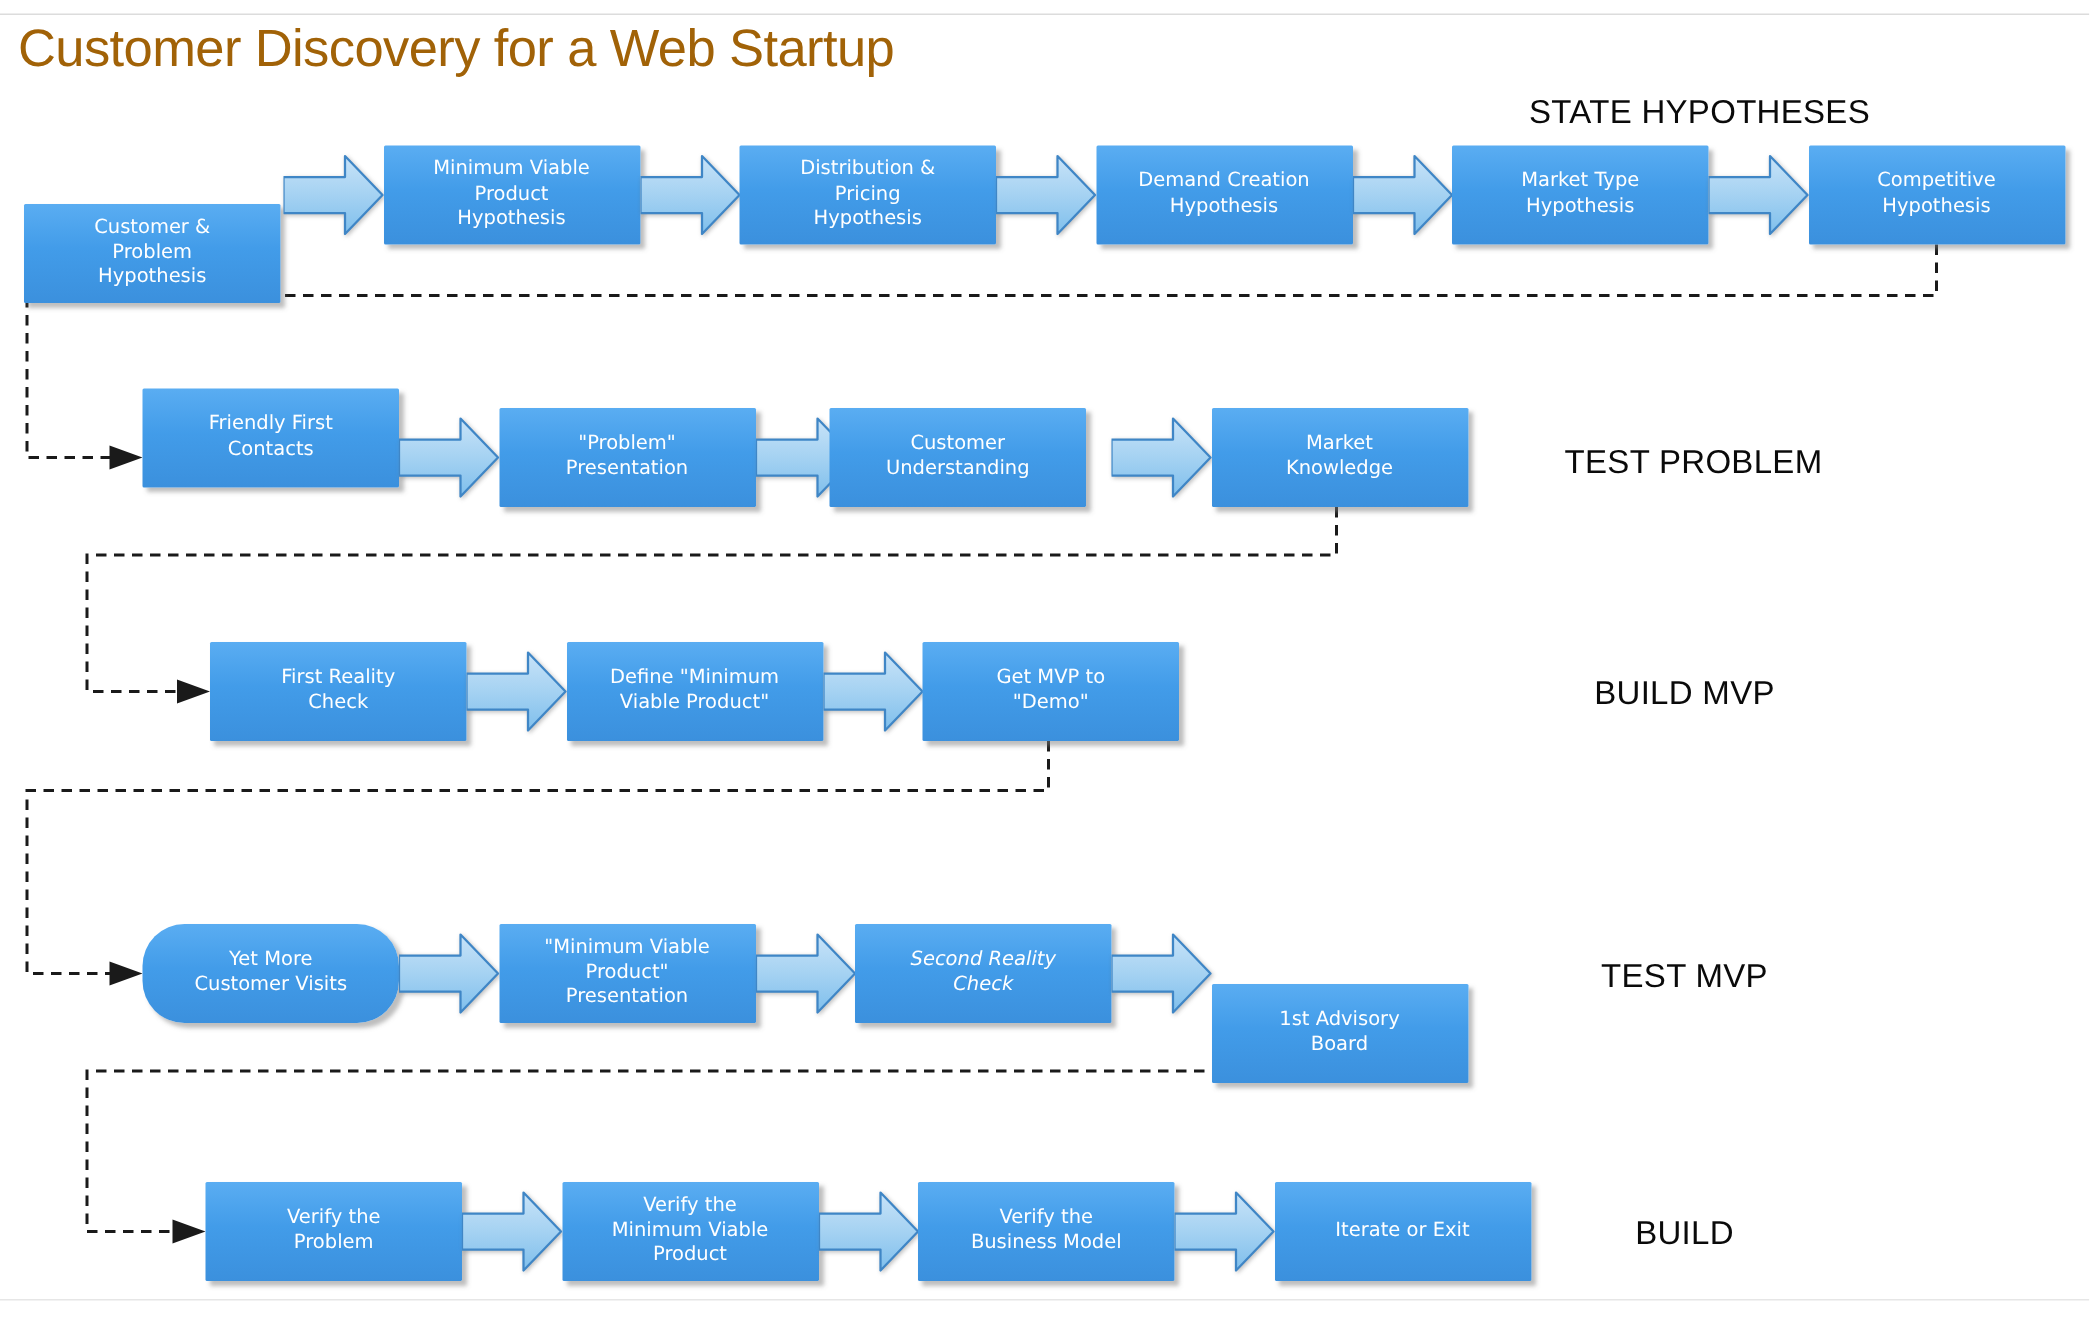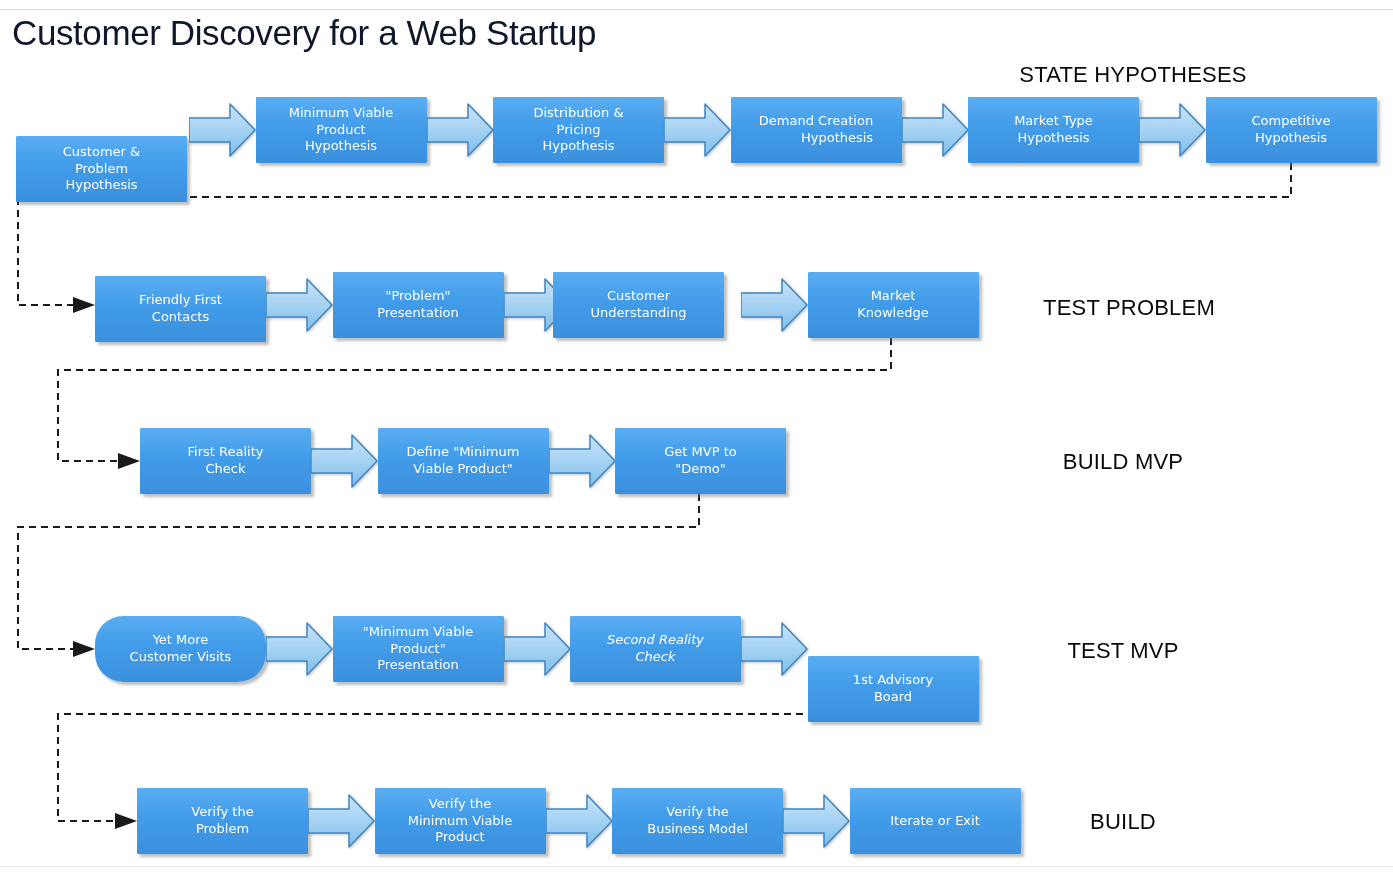--- a/index.html
+++ b/index.html
@@ -5,21 +5,21 @@
   html,body{margin:0;padding:0;background:#ffffff;}
   .canvas{
     position:relative;width:1393px;height:880px;background:#ffffff;overflow:hidden;
     font-family:"Liberation Sans",sans-serif;
   }
   .hairline{position:absolute;left:0;width:1393px;height:1px;background:#dcdcdc;}
   .hairline.top{top:9px;}
   .hairline.bottom{top:866px;background:#e6e6e6;}
   .title{
     position:absolute;left:12px;top:13px;margin:0;
-    font-size:35px;font-weight:400;color:#0f172a;letter-spacing:-0.4px;
+    font-size:35px;font-weight:400;color:#a16207;letter-spacing:-0.4px;
     font-family:"Liberation Sans",sans-serif;white-space:nowrap;
   }
   #connector-layer{position:absolute;left:0;top:0;pointer-events:none;}
   .flow-box{
     position:absolute;width:171px;height:66px;box-sizing:border-box;
     display:flex;align-items:center;justify-content:center;text-align:center;
     color:#ffffff;font-family:"DejaVu Sans","Liberation Sans",sans-serif;
     font-size:13px;line-height:1.3;white-space:pre-line;
     background:linear-gradient(180deg,#5aadf2 0%,#429ce9 45%,#3b90dd 100%);
     border-radius:1px;
@@ -75,33 +75,33 @@
 Hypothesis</div>
       <svg class="flow-arrow" width="67" height="54" viewBox="0 0 67 54" style="left: 426.5px; top: 103px;">
         <polygon points="0,15 41,15 41,1 66,27 41,53 41,39 0,39" fill="url(#arrowGrad)" stroke="#3f86c6" stroke-width="1.5" stroke-linejoin="round"></polygon>
       </svg>
       <div class="flow-box" style="left: 493px; top: 97px;">Distribution &amp;
 Pricing
 Hypothesis</div>
       <svg class="flow-arrow" width="67" height="54" viewBox="0 0 67 54" style="left: 664px; top: 103px;">
         <polygon points="0,15 41,15 41,1 66,27 41,53 41,39 0,39" fill="url(#arrowGrad)" stroke="#3f86c6" stroke-width="1.5" stroke-linejoin="round"></polygon>
       </svg>
-      <div class="flow-box" style="left: 730.5px; top: 97px; text-align: right;">Demand Creation
+      <div class="flow-box" style="left: 730.5px; top: 97px;">Demand Creation
 Hypothesis</div>
       <svg class="flow-arrow" width="67" height="54" viewBox="0 0 67 54" style="left: 901.5px; top: 103px;">
         <polygon points="0,15 41,15 41,1 66,27 41,53 41,39 0,39" fill="url(#arrowGrad)" stroke="#3f86c6" stroke-width="1.5" stroke-linejoin="round"></polygon>
       </svg>
       <div class="flow-box" style="left: 968px; top: 97px;">Market Type
 Hypothesis</div>
       <svg class="flow-arrow" width="67" height="54" viewBox="0 0 67 54" style="left: 1139px; top: 103px;">
         <polygon points="0,15 41,15 41,1 66,27 41,53 41,39 0,39" fill="url(#arrowGrad)" stroke="#3f86c6" stroke-width="1.5" stroke-linejoin="round"></polygon>
       </svg>
       <div class="flow-box" style="left: 1205.5px; top: 97px;">Competitive
 Hypothesis</div>
-      <div class="flow-box" style="left: 95px; top: 276px;">Friendly First
+      <div class="flow-box" style="left: 95px; top: 259px;">Friendly First
 Contacts</div>
       <svg class="flow-arrow" width="67" height="54" viewBox="0 0 67 54" style="left: 266px; top: 278px;">
         <polygon points="0,15 41,15 41,1 66,27 41,53 41,39 0,39" fill="url(#arrowGrad)" stroke="#3f86c6" stroke-width="1.5" stroke-linejoin="round"></polygon>
       </svg>
       <div class="flow-box" style="left: 332.5px; top: 272px;">"Problem"
 Presentation</div>
       <svg class="flow-arrow" width="67" height="54" viewBox="0 0 67 54" style="left: 503.5px; top: 278px;">
         <polygon points="0,15 41,15 41,1 66,27 41,53 41,39 0,39" fill="url(#arrowGrad)" stroke="#3f86c6" stroke-width="1.5" stroke-linejoin="round"></polygon>
       </svg>
       <div class="flow-box" style="left: 553px; top: 272px; text-align: center;">Customer

